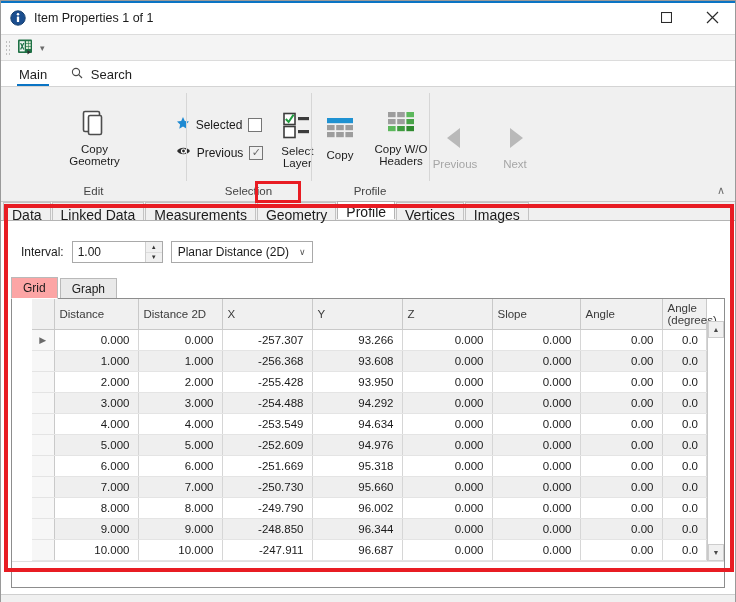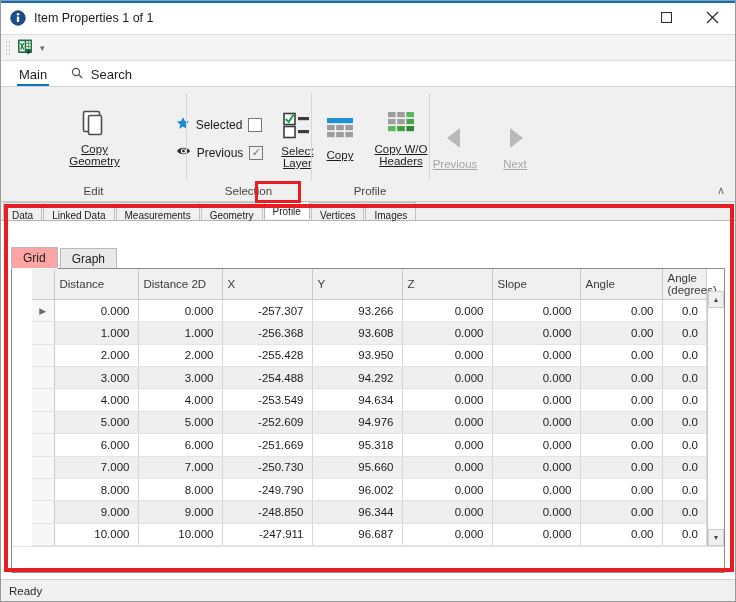--- a/index.html
+++ b/index.html
@@ -93,21 +93,20 @@
   .rgroup-label {
     height:17px; line-height:14px; text-align:center;
     font-size:11.5px; color:#444; padding-bottom:3px;
   }
   .bigbtn {
     width:72px; min-width:60px;
     display:flex; flex-direction:column; align-items:center; justify-content:flex-start;
     padding:4px 2px; gap:3px;
     text-align:center; font-size:11.5px; color:#1c1c1c;
     line-height:12px;
-    text-decoration:underline;
   }
   .bigbtn.disabled { color:#a6a6a6; }
   .bigbtn .ic { height:34px; display:flex; align-items:center; justify-content:center; }
   .bigbtn .lbl { display:block; }
 
   .checkrow { display:flex; align-items:center; gap:6px; height:24px; font-size:12px; padding:0 4px; }
   .chk {
     width:14px; height:14px; border:1px solid #767676; background:#fff;
     display:flex; align-items:center; justify-content:center;
     font-size:11px; color:#2a2a2a; line-height:1;
@@ -123,21 +122,21 @@
   .tabstrip {
     flex:0 0 19px; height:19px;
     background:#f0f0f0;
     display:flex; align-items:stretch;
     padding-left:2px;
     border-bottom:1px solid #b4b4b4;
     position:relative; z-index:3;
   }
   .ptab {
     padding:7px 8px 0 8px;
-    font-size:10px; color:#1b1b1b;
+    font-size:14px; color:#1b1b1b;
     background:#f0f0f0;
     border:1px solid #c3c3c3; border-bottom:none;
     display:flex; align-items:center;
     margin-right:1px;
   }
   .ptab.active {
     background:#ffffff; font-weight:normal;
     position:relative; top:-1px; padding-top:2px;
     border-color:#b4b4b4;
   }
@@ -438,20 +437,34 @@
     <div class="ptab">
         <span>Vertices</span>
       </div>
     <div class="ptab">
         <span>Images</span>
       </div>
   </div>
 
   <div class="content">
 
+    <div class="toolrow">
+      <span class="lab">Interval:</span>
+      <span class="spinwrap">
+        <input type="text" value="1.00" style="">
+        <span class="spinbtns">
+          <div>▲</div>
+          <div>▼</div>
+        </span>
+      </span>
+      <span class="ddwrap">
+        <span>Planar Distance (2D)</span>
+        <span class="car">∨</span>
+      </span>
+    </div>
 
     <div class="subtabs">
       <div class="stab active"><span>Grid</span></div>
       <div class="stab"><span>Graph</span></div>
     </div>
 
     <div class="gridbox">
       <div class="gwrap">
         <table class="grid">
           <colgroup>

